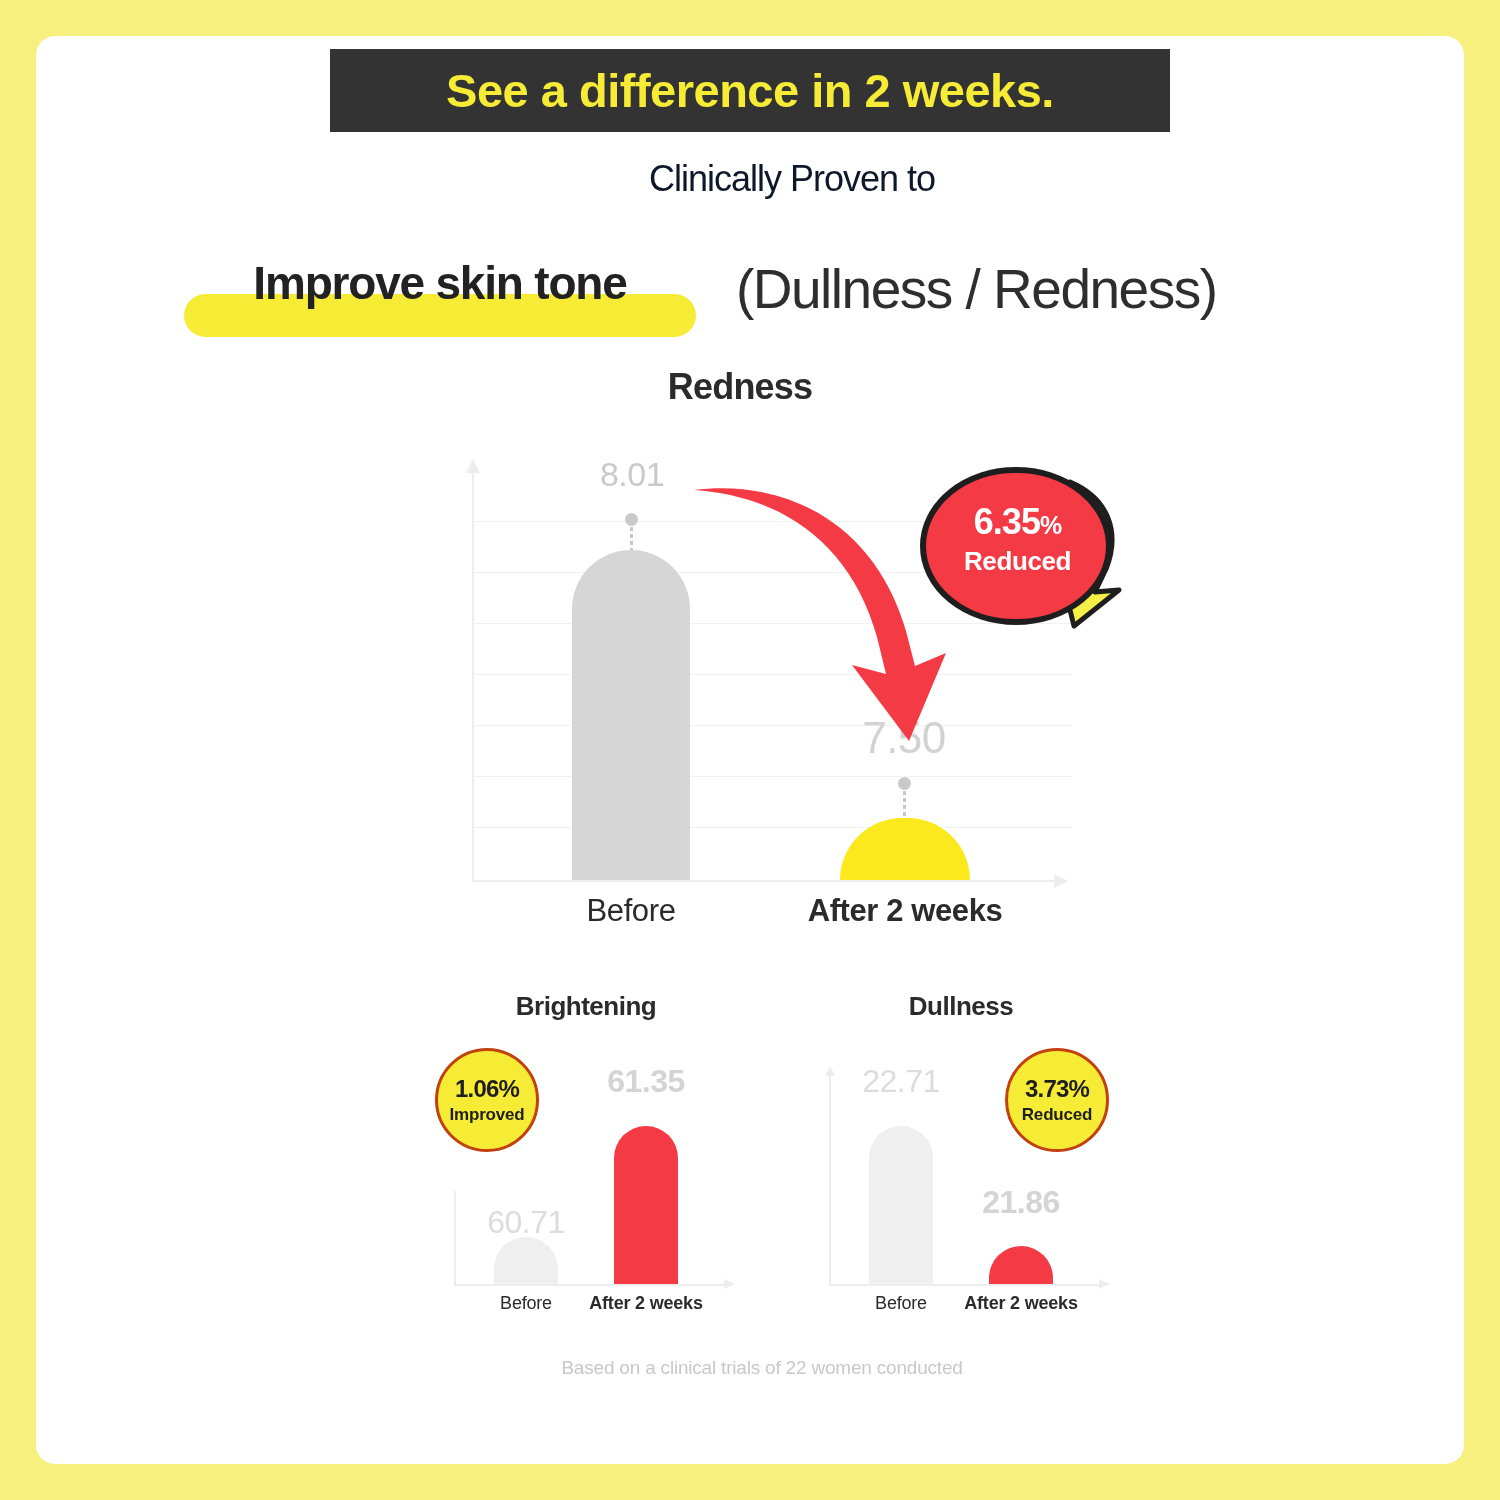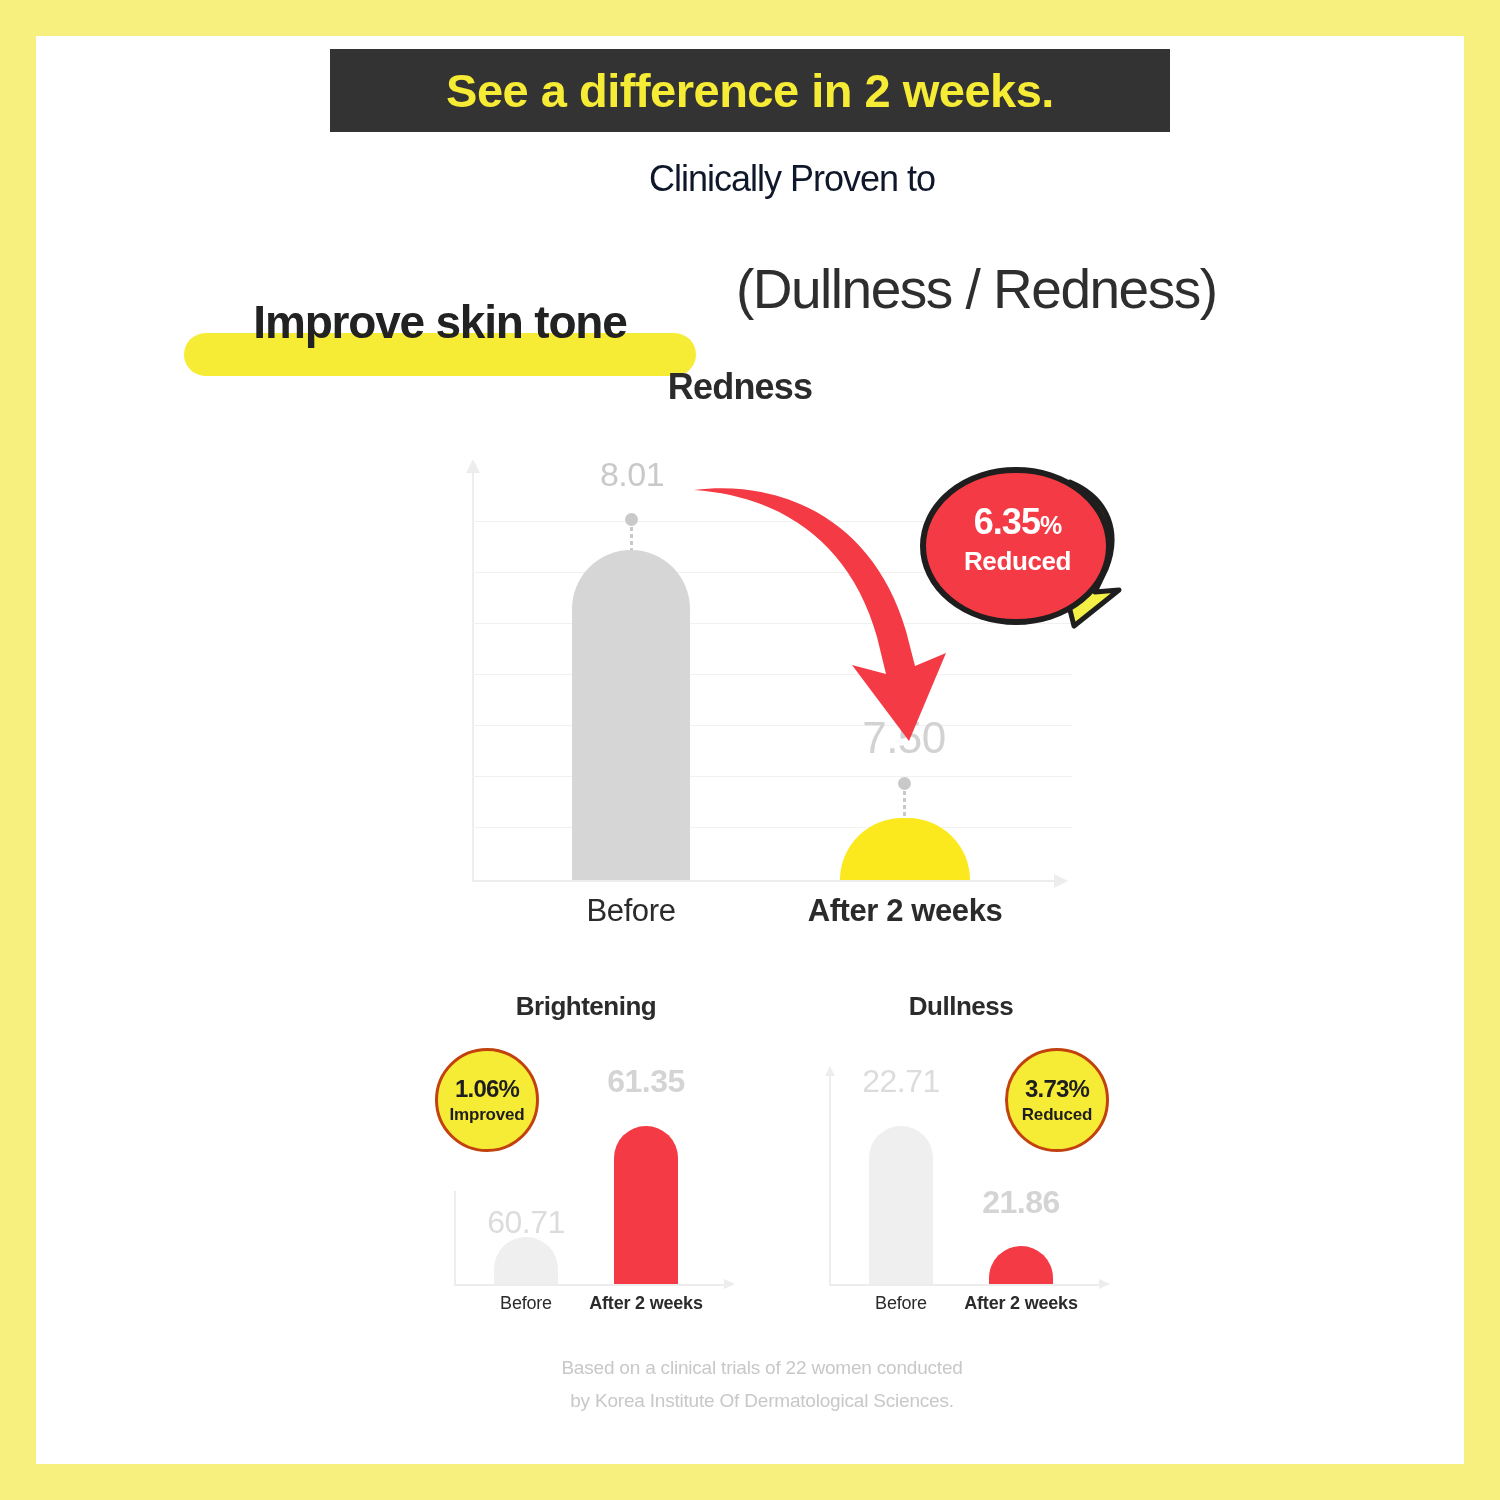--- a/index.html
+++ b/index.html
@@ -8,20 +8,21 @@
     background:#F7EF7E;
     font-family:"Liberation Sans", sans-serif;
     -webkit-font-smoothing:antialiased;
   }
   #frame {
     position:absolute;
     left:36px; top:36px;
     width:1428px; height:1428px;
     background:#FFFFFF;
     overflow:hidden;
+    border-radius:19px;
   }
 
   
   #banner {
     position:absolute;
     left:294px; top:13px;
     width:840px; height:83px;
     background:#333333;
     display:flex; align-items:center; justify-content:center;
   }
@@ -44,21 +45,21 @@
     letter-spacing:-1px;
     line-height:1.1;
   }
   #clinically-inner { display:inline-block; transform:translateX(42px); }
 
   #line2 { position:absolute; left:0; top:222px; width:1428px; height:90px; }
 
   #highlight-wrap {
     position:absolute;
     left:148px; top:0;
-    width:512px; height:90px;margin-top:39px;
+    width:512px; height:90px;
   }
   #highlight-bar {
     position:absolute;
     left:0; top:36px;
     width:512px; height:43px;
     background:#F7EC35;
     border-radius:22px;
   }
   #improve-text {
     position:absolute;
@@ -344,16 +345,15 @@
       <div class="sub-xtick" style="left:180px; width:120px; font-weight:bold;">After 2 weeks</div>
     </div>
     <div class="sub-badge" style="left:224px; top:57px;">
       <div class="pct">3.73%</div>
       <div class="sub">Reduced</div>
     </div>
   </div>
 
   <div id="footnote">
     <div>Based on a clinical trials of 22 women conducted</div>
-    <div>by Korea Institute Of Dermatological Sciences.</div>
   </div>
 
 </div>
 
 </body></html>

